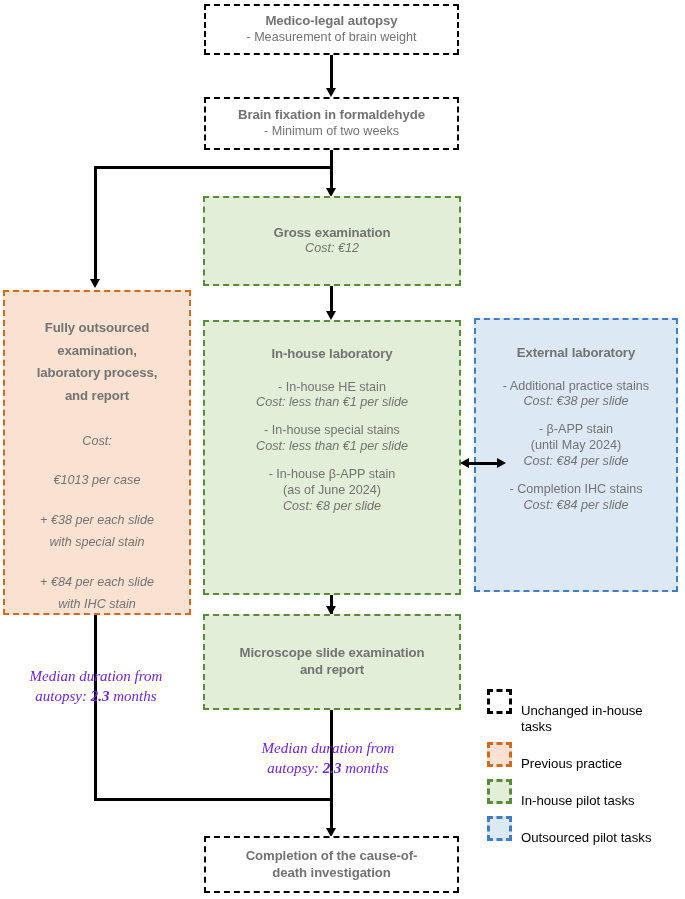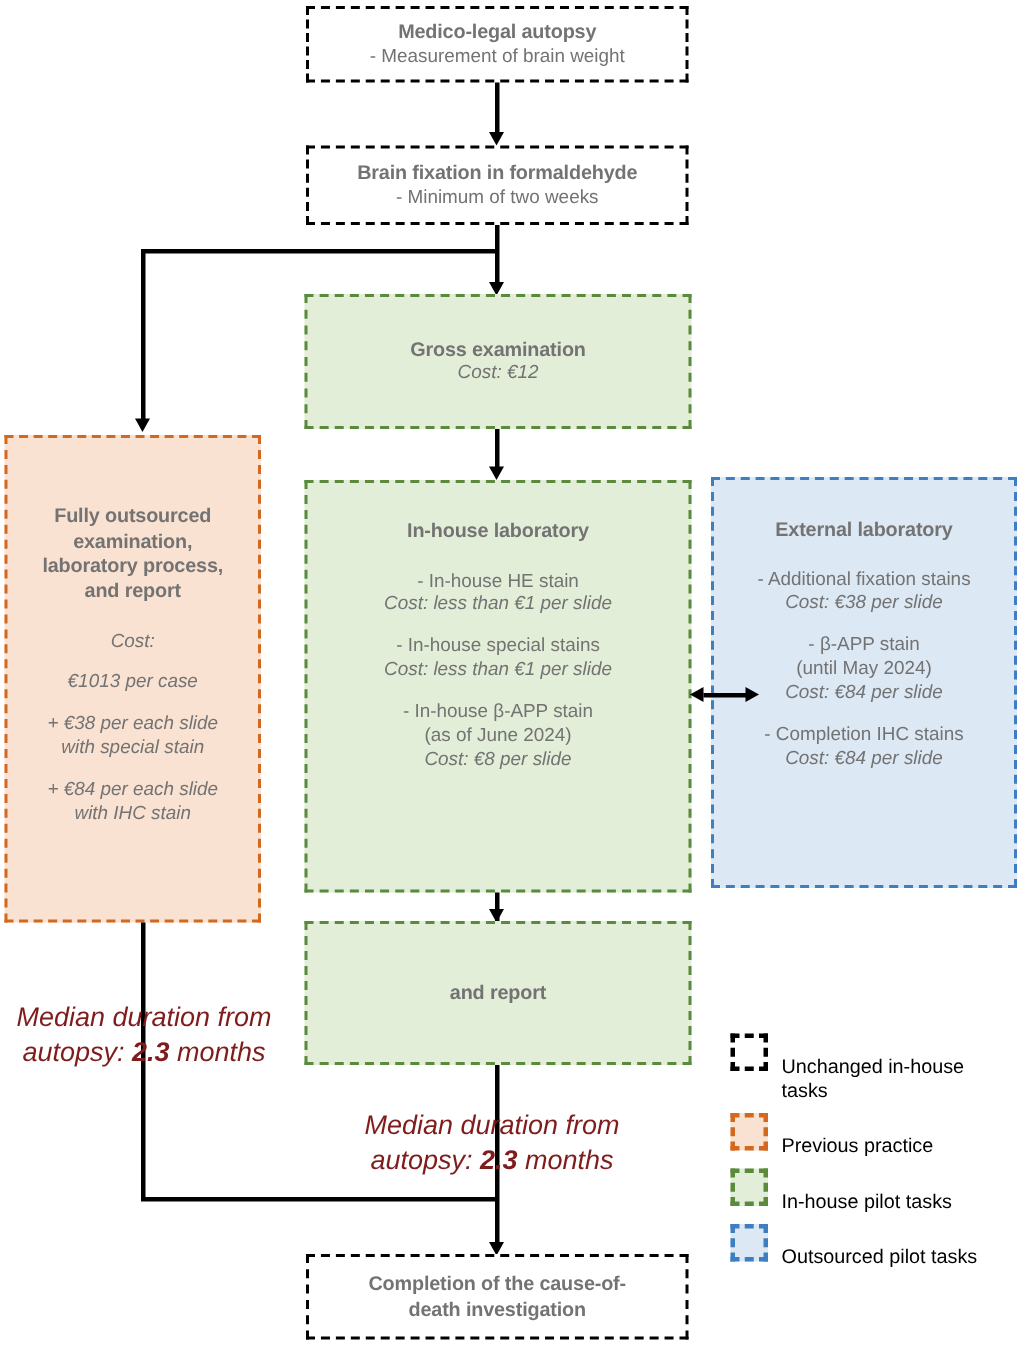--- a/index.html
+++ b/index.html
@@ -62,24 +62,25 @@
   .arrow-right {
     border-top: 5.5px solid transparent;
     border-bottom: 5.5px solid transparent;
     border-left: 9px solid #000;
   }
 
   
   .annot {
     position: absolute;
     font-style: italic;
-    font-size: 18px;
+    font-size: 15px;
     line-height: 1.3;
     text-align: center;
-    color: #7f1d1d;
+    color: #6d28d9;
+    font-family: Liberation Serif, serif;
   }
   .annot b { font-weight: bold; font-style: italic; }
 
   
   #legend {
     position: absolute;
     left: 487px; top: 688px;
     width: 196px;
   }
   .legend-row {
@@ -150,56 +151,57 @@
     <div class="sub ital">Cost: less than €1 per slide</div>
     <div class="gap-m"></div>
     <div class="sub">- In-house β-APP stain</div>
     <div class="sub">(as of June 2024)</div>
     <div class="sub ital">Cost: €8 per slide</div>
   </div>
 
   <div class="node b-blue" style="left:474px; top:318px; width:204px; height:274px; justify-content:flex-start; padding-top:25px;">
     <div class="title">External laboratory</div>
     <div class="gap-l"></div>
-    <div class="sub">- Additional fixation stains</div>
+    <div class="sub">- Additional practice stains</div>
     <div class="sub ital">Cost: €38 per slide</div>
     <div class="gap-m"></div>
     <div class="sub">- β-APP stain</div>
     <div class="sub">(until May 2024)</div>
     <div class="sub ital">Cost: €84 per slide</div>
     <div class="gap-m"></div>
     <div class="sub">- Completion IHC stains</div>
     <div class="sub ital">Cost: €84 per slide</div>
   </div>
 
   <div class="hline" style="left:469px; top:462px; width:30px;"></div>
   <div class="arrow-left" style="left:460px; top:457.8px;"></div>
   <div class="arrow-right" style="left:497px; top:457.8px;"></div>
 
-  <div class="node b-orange" style="left:3px; top:290px; width:171px; height:325px; justify-content:flex-start; padding-top:44px;">
+  <div class="node b-orange" style="left:3px; top:290px; width:188px; height:325px; justify-content:space-between; padding-top:28px;">
     <div class="title">Fully outsourced</div>
     <div class="title">examination,</div>
     <div class="title">laboratory process,</div>
     <div class="title">and report</div>
     <div class="gap-l"></div>
     <div class="sub ital">Cost:</div>
     <div class="gap-m"></div>
     <div class="sub ital">€1013 per case</div>
     <div class="gap-m"></div>
     <div class="sub ital">+ €38 per each slide</div>
     <div class="sub ital">with special stain</div>
     <div class="gap-m"></div>
     <div class="sub ital">+ €84 per each slide</div>
     <div class="sub ital">with IHC stain</div>
   </div>
 
   <div class="vline" style="left:330px; top:595px; height:22px;"></div>
   <div class="arrow-down" style="left:325.8px; top:606px;"></div>
 
   <div class="node b-green" style="left:203px; top:614px; width:258px; height:96px;">
+    <div class="title">Microscope slide examination</div>
     <div class="title">and report</div>
   </div>
 
   <div class="vline" style="left:94px; top:615px; height:185px;"></div>
   <div class="hline" style="left:94px; top:798px; width:238px;"></div>
 
   <div class="vline" style="left:330px; top:710px; height:122px;"></div>
   <div class="arrow-down" style="left:325.8px; top:828px;"></div>
 
   <div class="annot" style="left:8px; top:667px; width:176px;">

